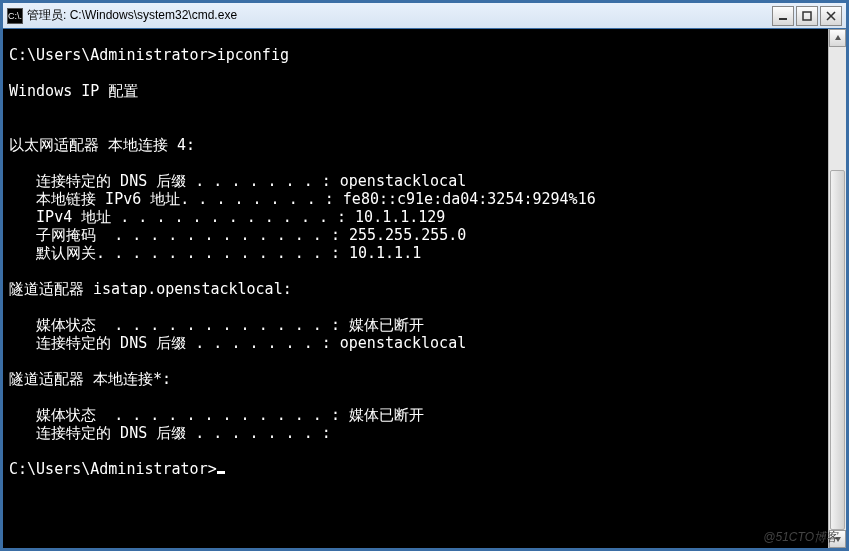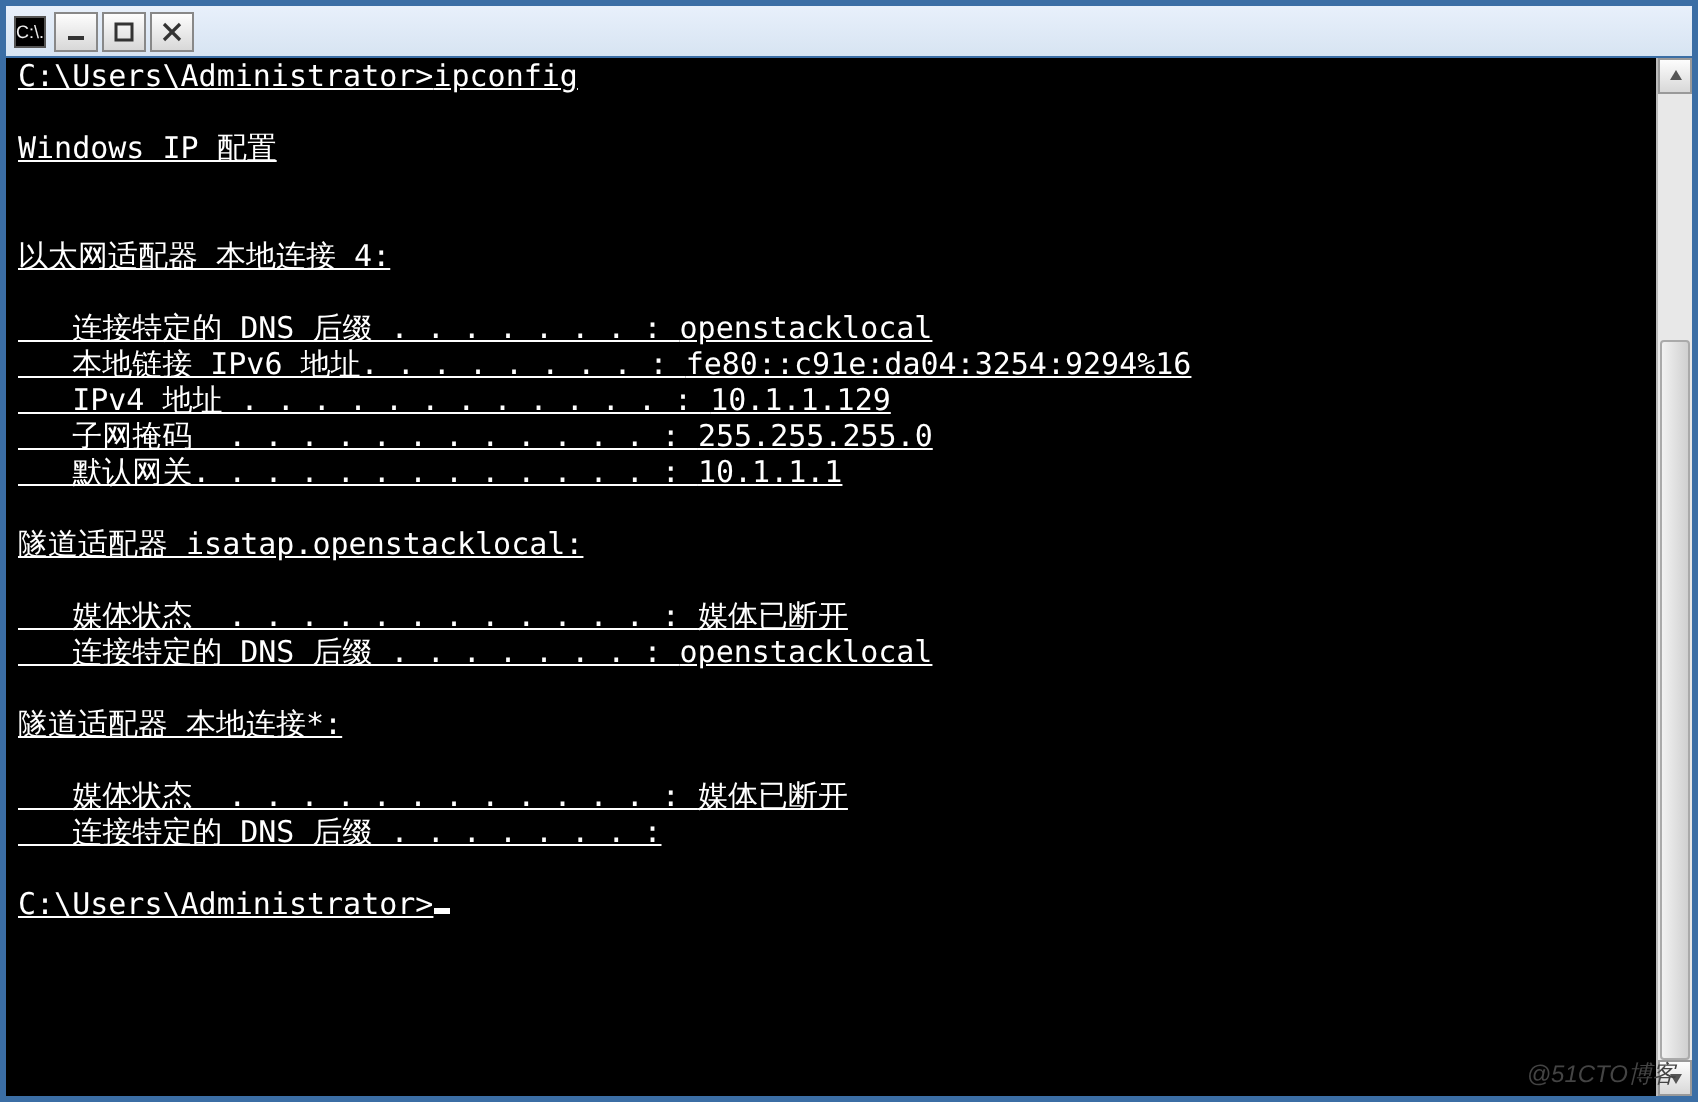--- a/index.html
+++ b/index.html
@@ -65,27 +65,26 @@
 .terminal-wrap {
   flex: 1;
   display: flex;
   background: #000;
   position: relative;
 }
 .terminal {
   flex: 1;
   background: #000;
   color: #fff;
-  padding: 0 6px;
+  padding: 17px 6px;
   font-family: "NSimSun", "SimSun", "Consolas", monospace;
   font-size: 15px;
   line-height: 1.2;
   white-space: pre;
   overflow: hidden;
-  text-decoration: underline;
 }
 .scrollbar {
   width: 18px;
   background: #e8e8e8;
   border-left: 1px solid #bbb;
   display: flex;
   flex-direction: column;
 }
 .sbtn {
   height: 18px;
@@ -132,20 +131,21 @@
 </style>
 </head>
 <body>
 
 <div class="window">
 
   <div class="titlebar">
     <div class="icon">
       <span>C:\.</span>
     </div>
+    <div class="title-text">管理员: C:\Windows\system32\cmd.exe</div>
     <div class="winbtns">
       <div class="winbtn">
         <svg width="10" height="10" viewBox="0 0 10 10">
             <rect x="1" y="7" width="8" height="2" fill="#333"></rect>
           </svg>
       </div>
       <div class="winbtn">
         <svg width="10" height="10" viewBox="0 0 10 10">
             <rect x="1" y="1" width="8" height="8" fill="none" stroke="#333" stroke-width="1.5"></rect>
           </svg>

